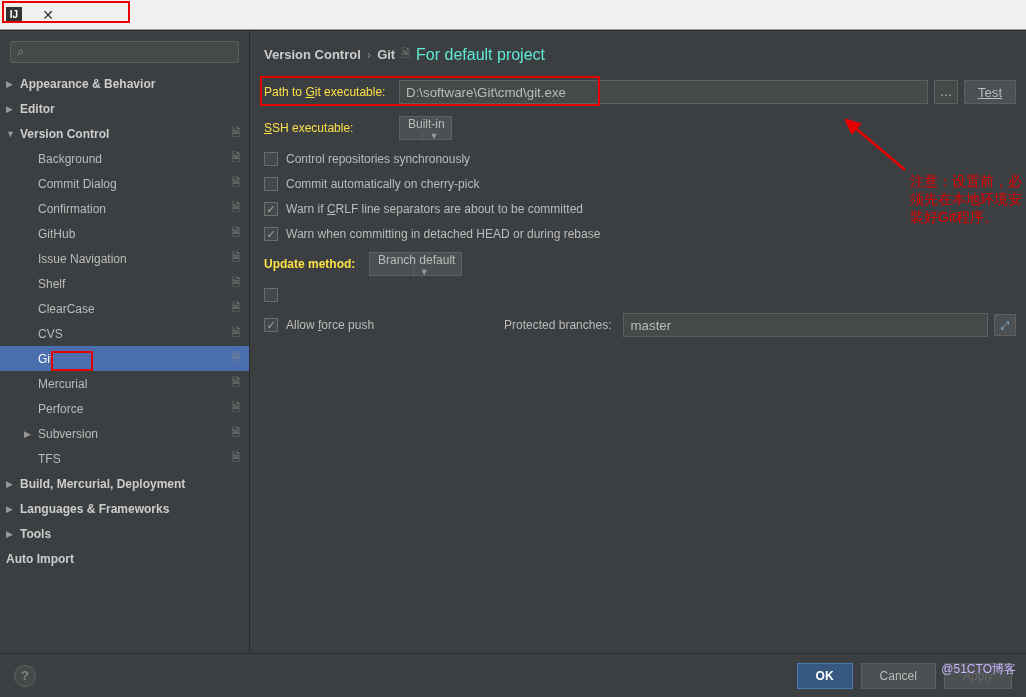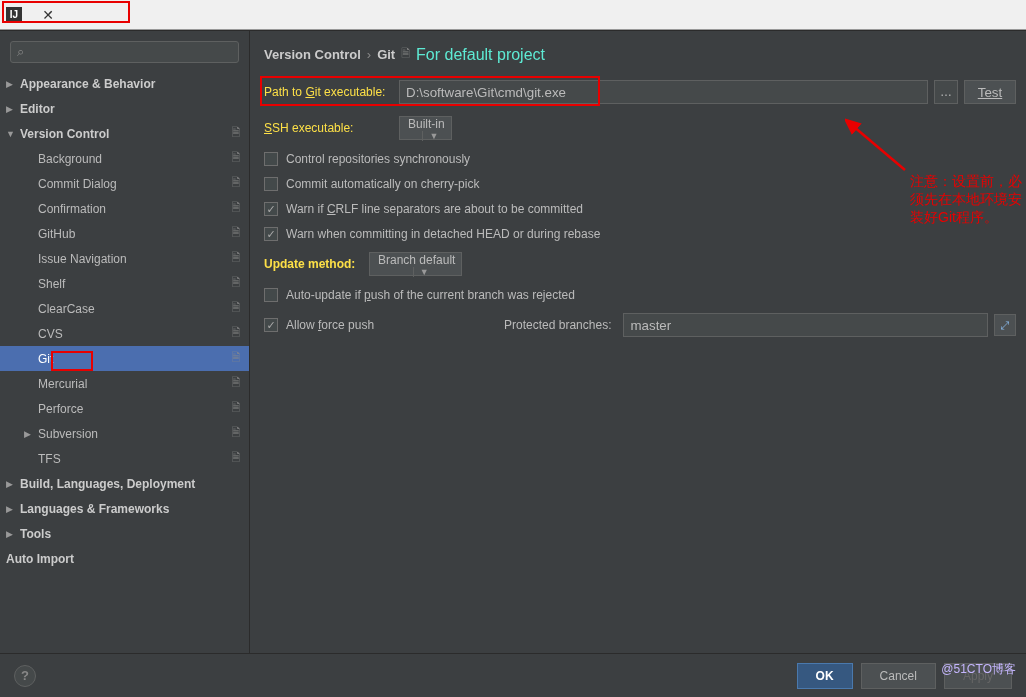--- a/index.html
+++ b/index.html
@@ -157,21 +157,21 @@
           <span class="tree-arrow">▶</span>
           <span class="tree-label">Subversion</span>
           <span class="scope-icon">🗎</span>
         </div>
         <div class="tree-item level2">
           <span class="tree-label">TFS</span>
           <span class="scope-icon">🗎</span>
         </div>
         <div class="tree-item level1 bold">
           <span class="tree-arrow">▶</span>
-          <span class="tree-label">Build, Languages, Deployment</span>
+          <span class="tree-label">Build, Mercurial, Deployment</span>
         </div>
         <div class="tree-item level1 bold">
           <span class="tree-arrow">▶</span>
           <span class="tree-label">Languages &amp; Frameworks</span>
         </div>
         <div class="tree-item level1 bold">
           <span class="tree-arrow">▶</span>
           <span class="tree-label">Tools</span>
         </div>
         <div class="tree-item level1 bold">
@@ -225,21 +225,20 @@
     <div class="row update-row">
       <span class="row-label">Update method:</span>
       <div class="dropdown">
         <span>Branch default</span>
         <span class="dropdown-arrow">▼</span>
       </div>
     </div>
 
     <div class="checkbox-row">
       <div class="checkbox"></div>
-      <span>Auto-update if <u>p</u>ush of the current branch was rejected</span>
     </div>
 
     <div class="checkbox-row protected-row">
       <div class="checkbox checked"></div>
       <span>Allow <u>f</u>orce push</span>
       <span class="protected-label">Protected branches:</span>
       <input class="protected-input" value="master" style="">
       <div class="expand-btn">⤢</div>
     </div>
 

